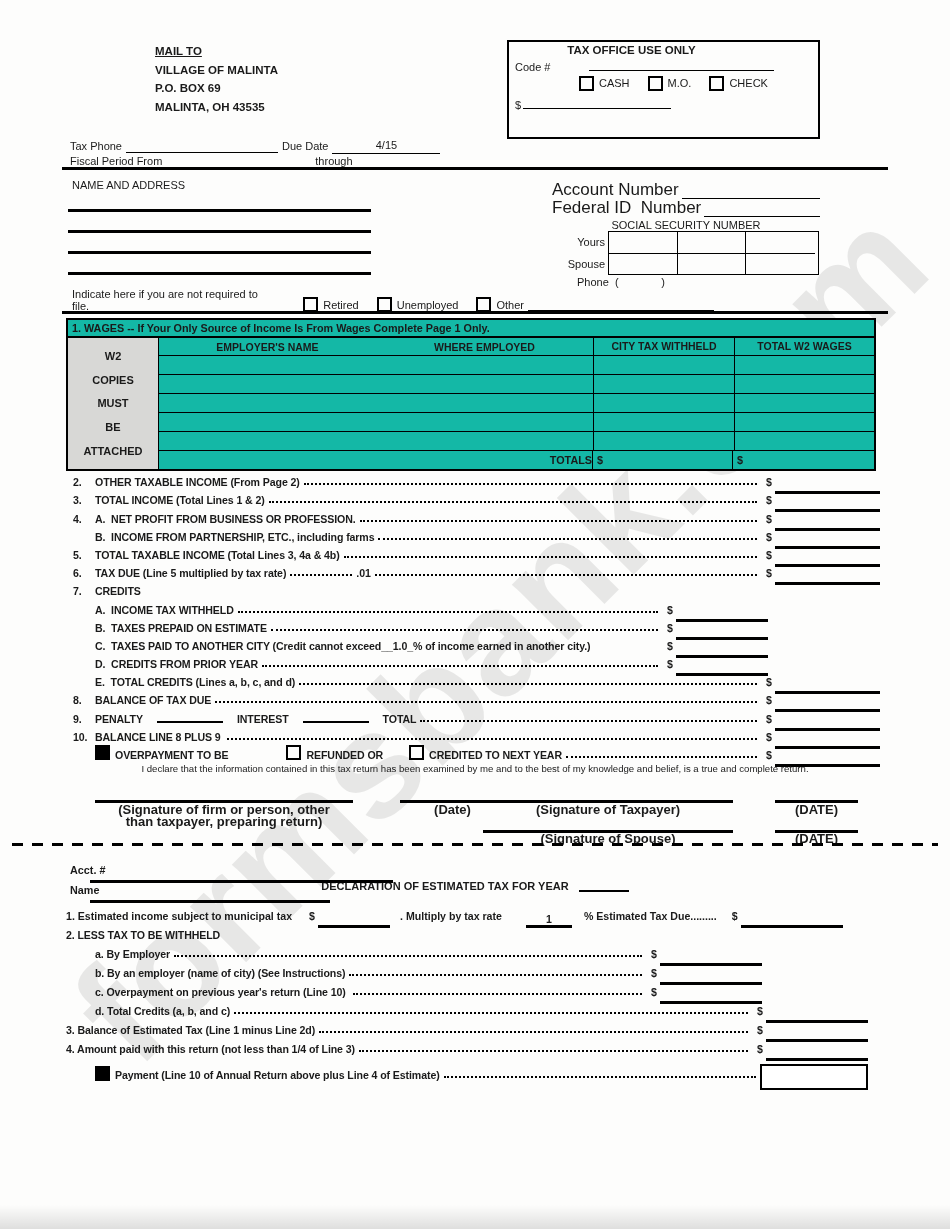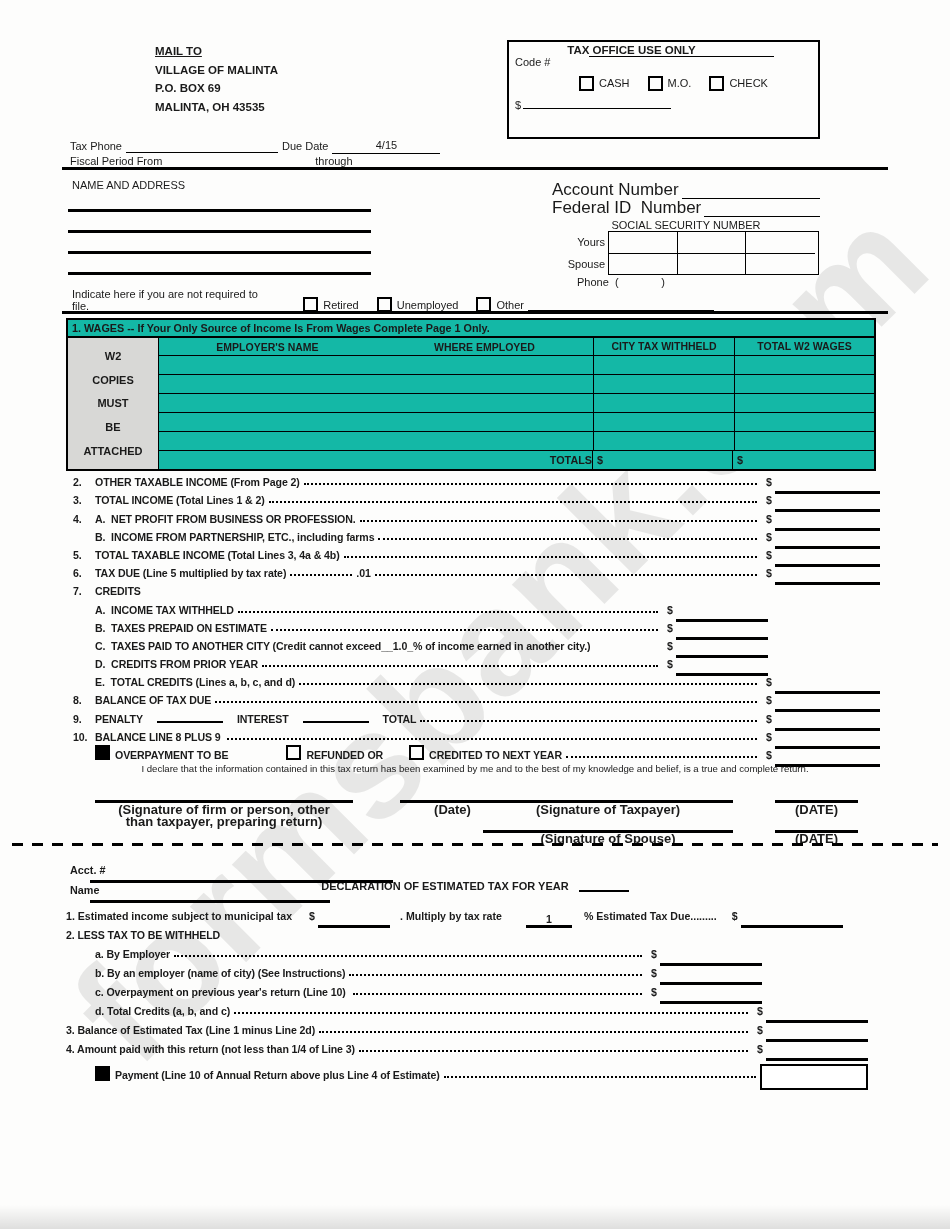--- a/index.html
+++ b/index.html
@@ -9,21 +9,21 @@
   .ctr{text-align:center;}
 
   
   .watermark{position:absolute;left:-125px;top:560px;width:1250px;text-align:center;transform:rotate(-45deg);font-size:150px;font-weight:bold;color:rgba(0,0,0,0.085);letter-spacing:1px;line-height:150px;pointer-events:none;}
 
   
   .mailto{left:155px;top:42px;font-size:11.5px;font-weight:bold;line-height:18.5px;}
   .mailto .u{text-decoration:underline;}
   .office{left:507px;top:40px;width:313px;height:99px;border:2.5px solid #000;box-sizing:border-box;font-size:11px;padding:2px 6px 0 6px;}
   .office .title{font-weight:bold;text-align:center;padding-right:64px;font-size:11.5px;}
-  .office .row{display:flex;align-items:flex-start;height:17px;gap:36px;}
+  .office .row{display:flex;align-items:flex-end;height:17px;gap:36px;}
   .office .fill{flex:1;border-bottom:1.5px solid #000;margin:0 0 2px 3px;}
   .office .fill.short{margin-right:38px;}
   .office .cbrow{display:flex;align-items:center;height:20px;padding-left:64px;}
   .office .cbrow .lbl{margin-right:18px;}
   .office .dolrow{display:flex;align-items:flex-end;height:18px;}
   .office .dolfill{flex:0 0 148px;border-bottom:1.5px solid #000;margin:0 0 2px 2px;}
 
   .period{left:70px;top:138px;font-size:11px;line-height:15px;width:480px;}
   .period .row{display:flex;align-items:flex-end;}
   .period .fl{border-bottom:1.5px solid #000;margin:0 4px 1px 4px;}

